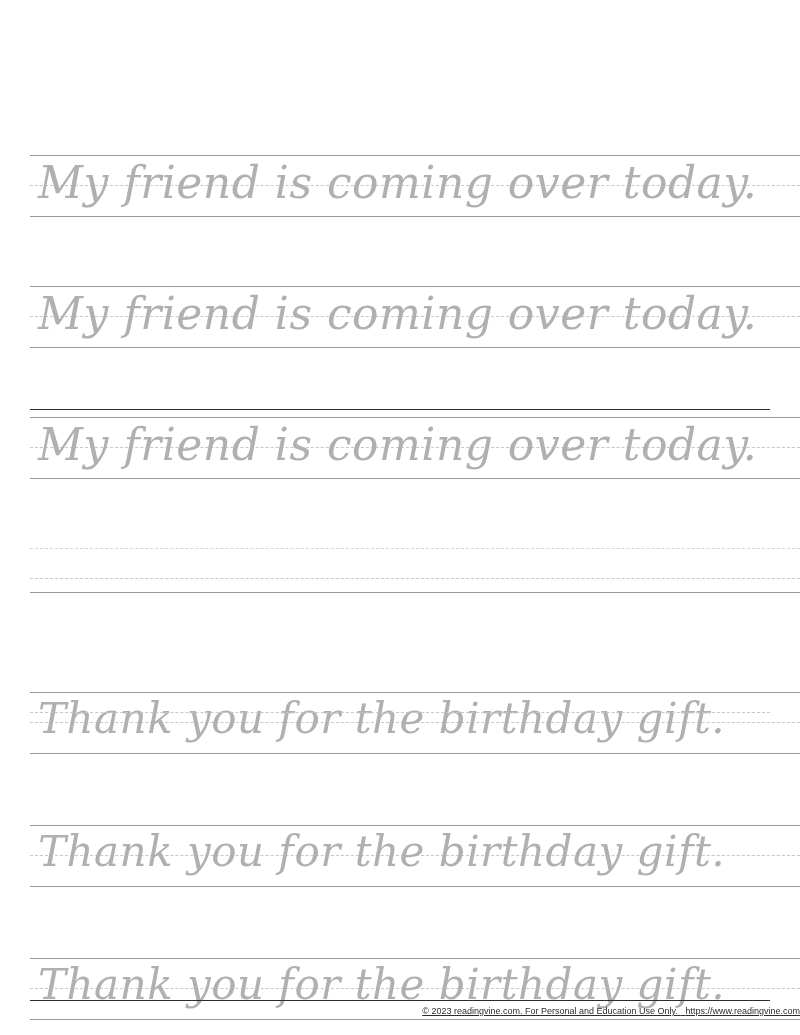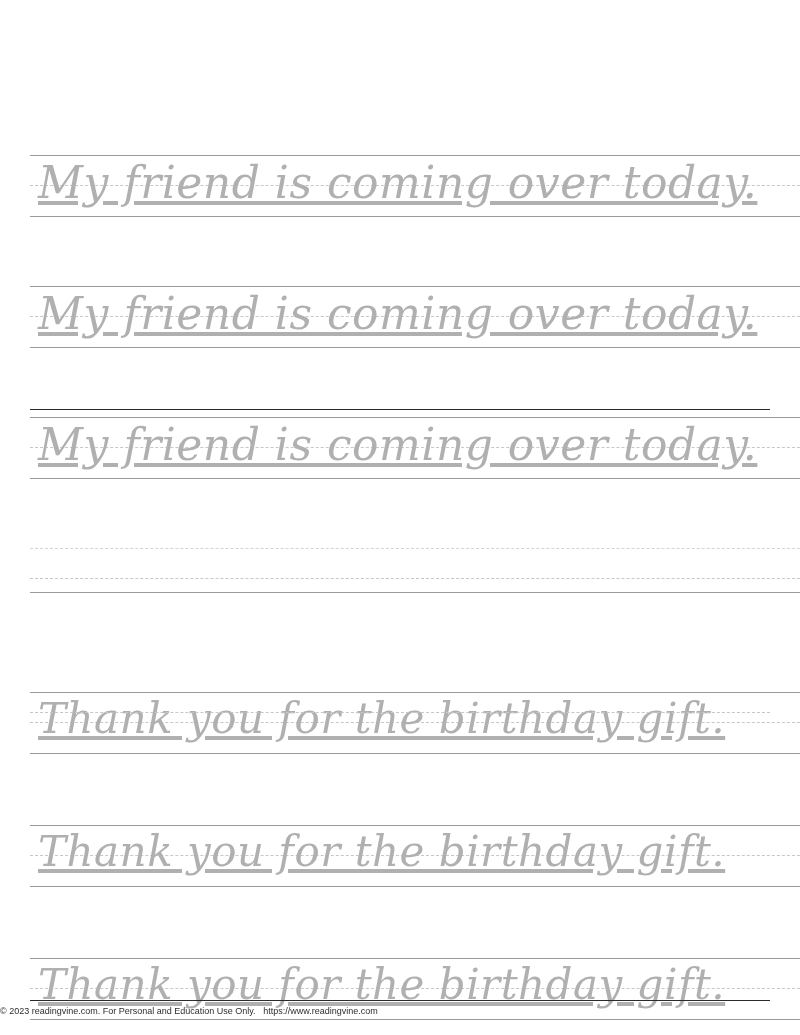--- a/index.html
+++ b/index.html
@@ -90,41 +90,41 @@
   .sentence {
     position: absolute;
     left: 8px;
     width: 736px;
     font-family: "DejaVu Serif", serif;
     font-style: italic;
     color: #b0b0b0;
     white-space: nowrap;
     letter-spacing: 0.5px;
     line-height: 1;
-    text-decoration: underline;
   }
 
   
   .footer-rule {
     position: absolute;
     left: 30px;
     width: 740px;
     height: 0;
     border-top: 1px solid #2b2b2b;
     top: 1000px;
   }
   .footer {
     position: absolute;
     top: 1006px;
     left: 0;
     width: 800px;
-    text-align: left;
+    text-align: right;
     font-family: "Liberation Sans", sans-serif;
     font-size: 9px;
     color: #2d2d2d;
+    text-decoration: underline;
   }
   .footer .link {
     color: #2d2d2d;
     text-decoration: none;
   }
 </style>
 </head>
 <body>
 
 <div class="page">

